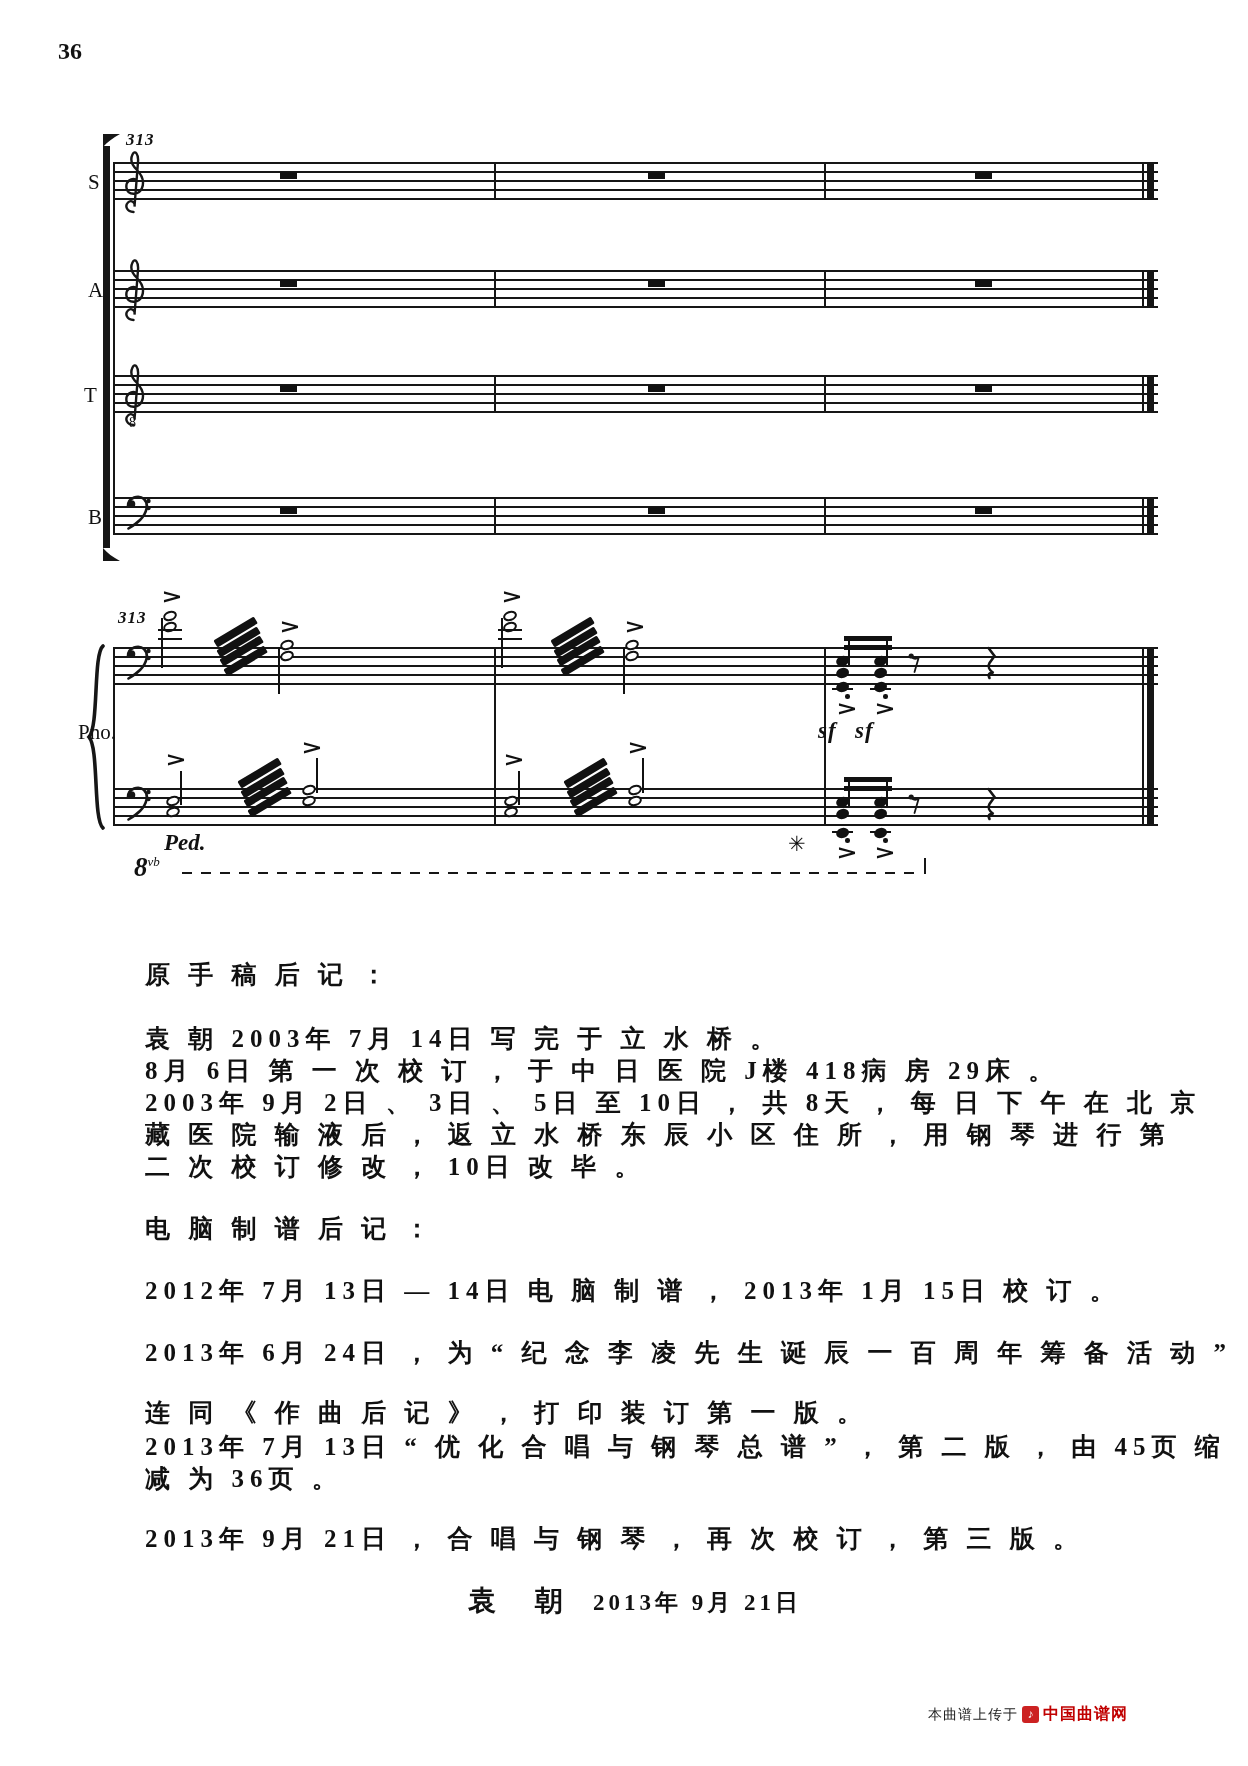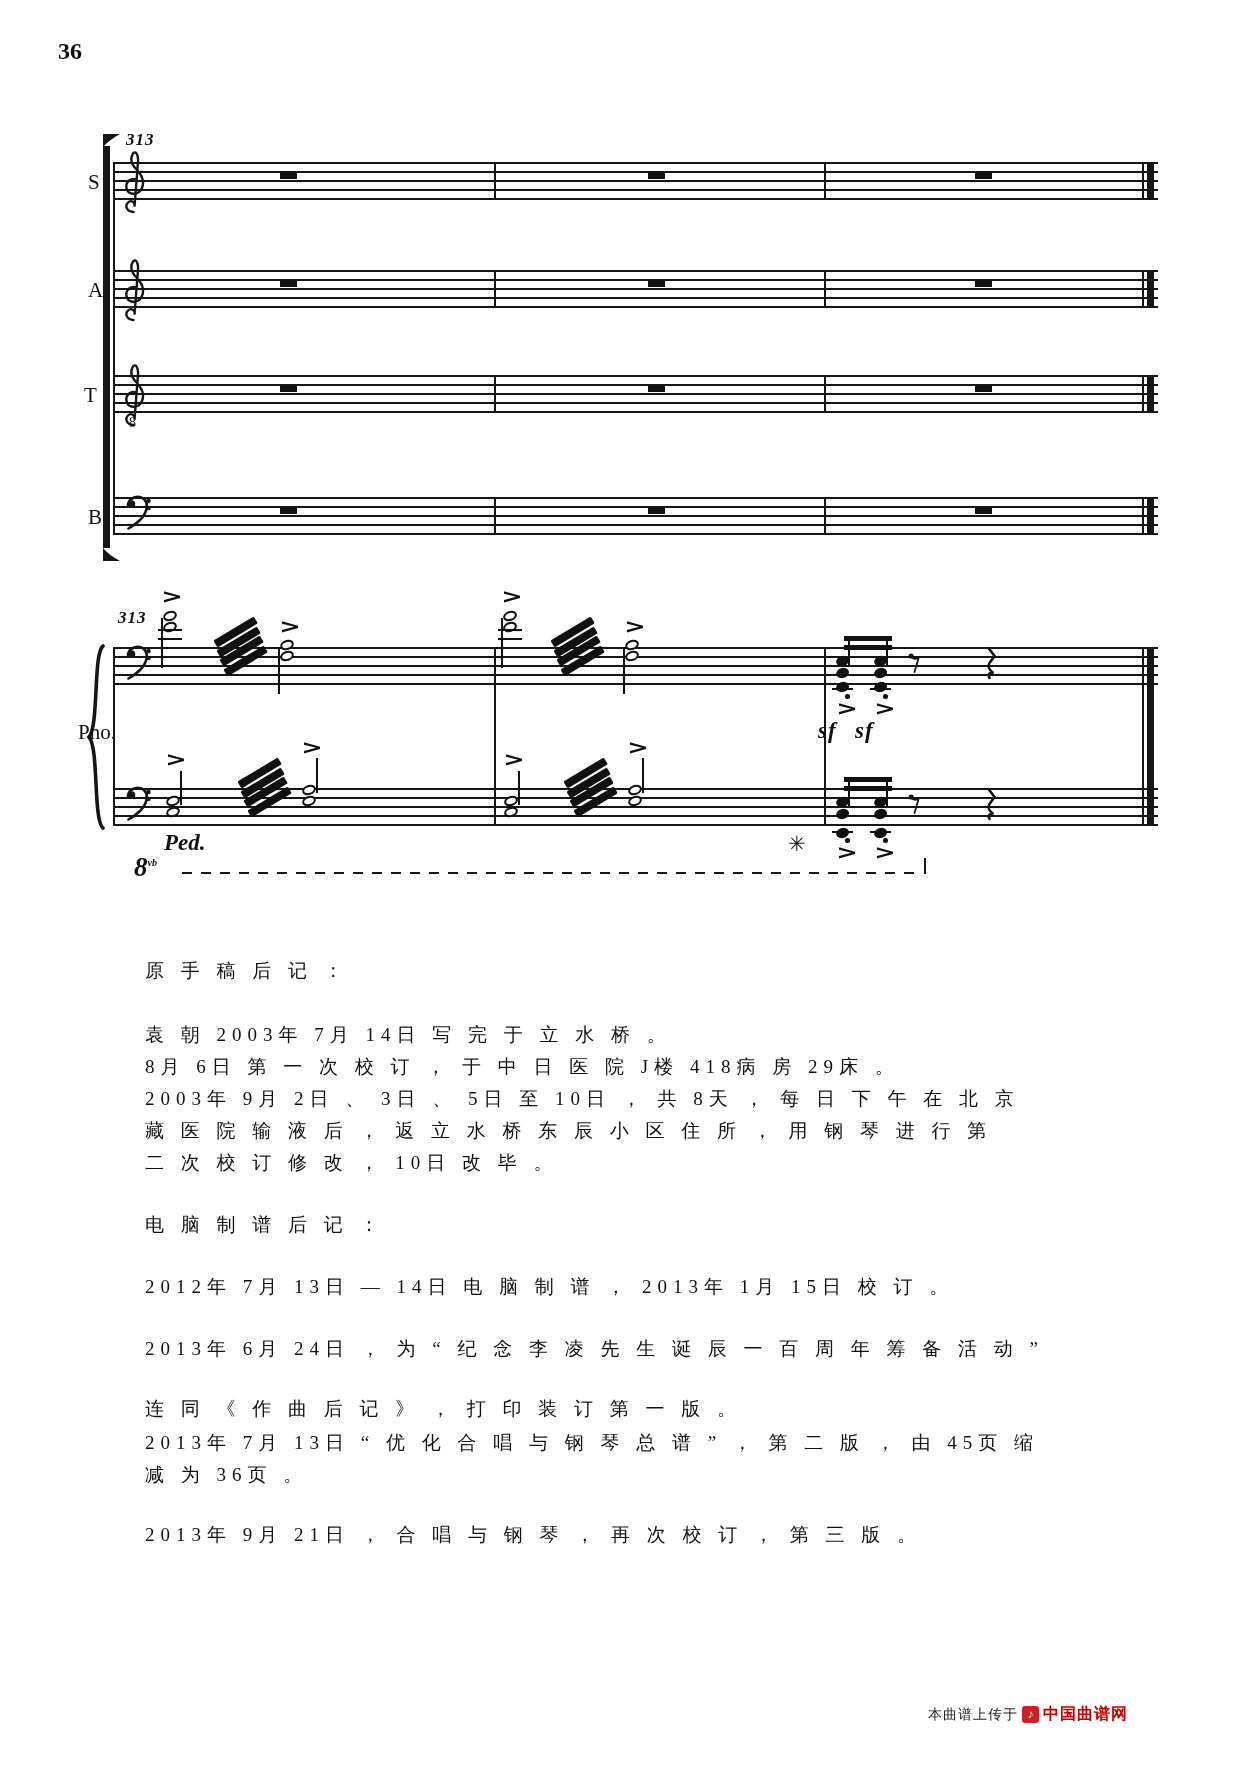--- a/index.html
+++ b/index.html
@@ -25,28 +25,28 @@
   .ledger{position:absolute;height:2.2px;background:#111;}
   .trem{position:absolute;width:47px;height:7.5px;background:#111;border-radius:1.5px;transform:rotate(-31deg);}
   .beam{position:absolute;height:5px;background:#111;}
   .acc{position:absolute;font-family:"DejaVu Sans",sans-serif;font-weight:600;font-size:19px;
        transform:scaleX(1.35);line-height:16px;}
   .dotm{position:absolute;width:4.5px;height:4.5px;border-radius:50%;background:#111;}
   .sf{position:absolute;font-size:23px;font-weight:bold;font-style:italic;letter-spacing:1px;}
   .ped{position:absolute;font-size:23px;font-weight:bold;font-style:italic;}
   .pstar{position:absolute;font-size:21px;}
   .oct8{position:absolute;font-size:27px;font-style:italic;font-weight:bold;}
-  .octsup{font-size:10px;vertical-align:super;font-weight:bold;}
+  .octsup{font-size:13px;vertical-align:super;font-weight:normal;}
   .octline{position:absolute;height:2.4px;
            background:repeating-linear-gradient(90deg,#161616 0 10px,transparent 10px 19px);}
   .octtick{position:absolute;width:2.4px;background:#161616;}
   .pno{position:absolute;font-size:21px;}
   .svgbox{position:absolute;line-height:0;}
   
-  .ps-line{position:absolute;left:145px;font-size:19px;font-weight:normal;letter-spacing:6px;white-space:nowrap;}
+  .ps-line{position:absolute;left:145px;font-size:25px;font-weight:bold;letter-spacing:6px;white-space:nowrap;}
   .sig1{position:absolute;left:468px;top:1582px;white-space:nowrap;}
   .sig-name{font-size:28px;font-weight:bold;letter-spacing:16px;margin-right:14px;}
   .sig-date{font-size:23px;font-weight:bold;letter-spacing:4px;}
   .sig2{position:absolute;left:556px;top:1620px;font-size:23px;font-weight:bold;letter-spacing:7px;white-space:nowrap;}
   
   .wm{position:absolute;left:928px;top:1704px;display:flex;align-items:center;white-space:nowrap;
       font-family:"Liberation Sans","DejaVu Sans",sans-serif;}
   .wm-prefix{font-size:14px;color:#222;letter-spacing:1px;}
   .wm-ico{display:inline-block;width:17px;height:17px;border-radius:3px;background:#cc2222;color:#fff;
           font-size:12px;line-height:17px;text-align:center;margin:0 4px;}
@@ -284,19 +284,22 @@
     <div class="ps-line" style="top:1150px">二 次 校 订 修 改 ， 10日 改 毕 。</div>
     <div class="ps-line" style="top:1212px">电 脑 制 谱 后 记 ：</div>
     <div class="ps-line" style="top:1274px">2012年 7月 13日 — 14日 电 脑 制 谱 ， 2013年 1月 15日 校 订 。</div>
     <div class="ps-line" style="top:1336px">2013年 6月 24日 ， 为 “ 纪 念 李 凌 先 生 诞 辰 一 百 周 年 筹 备 活 动 ”</div>
     <div class="ps-line" style="top:1396px">连 同 《 作 曲 后 记 》 ， 打 印 装 订 第 一 版 。</div>
     <div class="ps-line" style="top:1430px">2013年 7月 13日 “ 优 化 合 唱 与 钢 琴 总 谱 ” ， 第 二 版 ， 由 45页 缩</div>
     <div class="ps-line" style="top:1462px">减 为 36页 。</div>
     <div class="ps-line" style="top:1522px">2013年 9月 21日 ， 合 唱 与 钢 琴 ， 再 次 校 订 ， 第 三 版 。</div>
   </div>
 
+  <div class="sig1">
+    <span class="sig-name">袁  朝</span><span class="sig-date">2013年 9月 21日</span>
+  </div>
 
   <div class="wm">
     <span class="wm-prefix">本曲谱上传于</span>
     <span class="wm-ico">♪</span>
     <span class="wm-site">中国曲谱网</span>
   </div>
 </div>
 
 </body></html>

